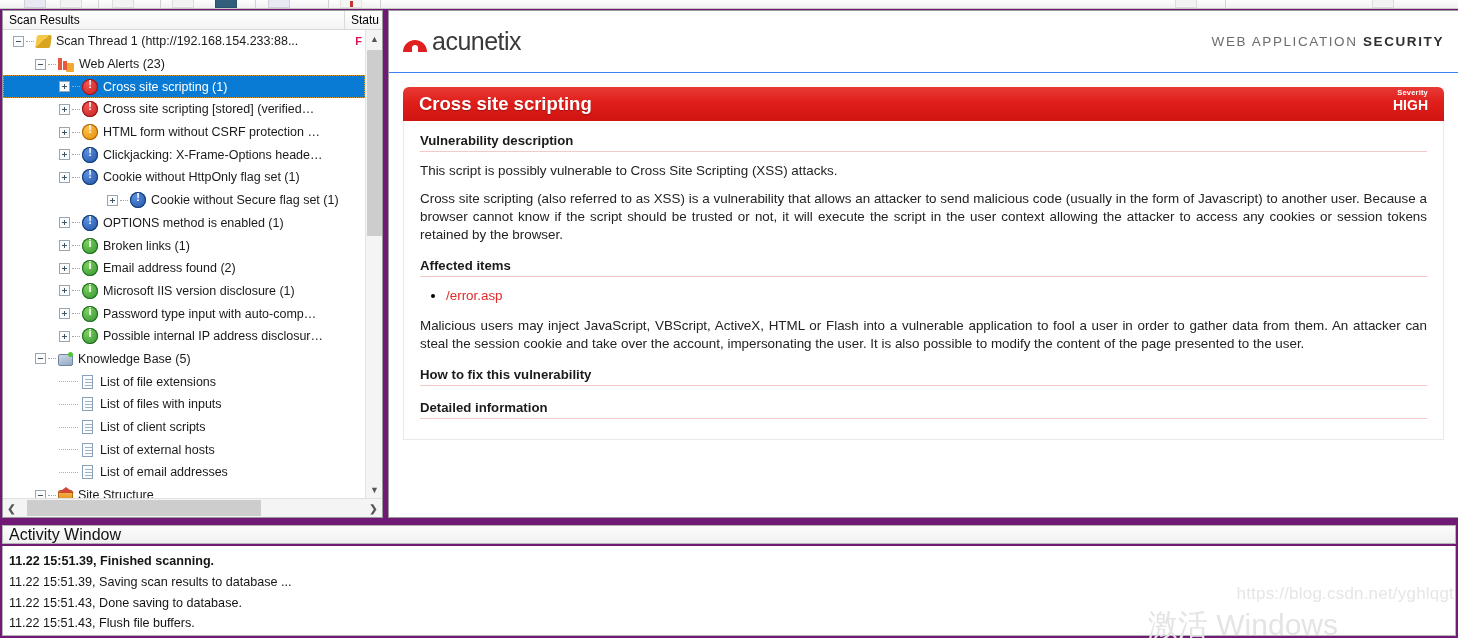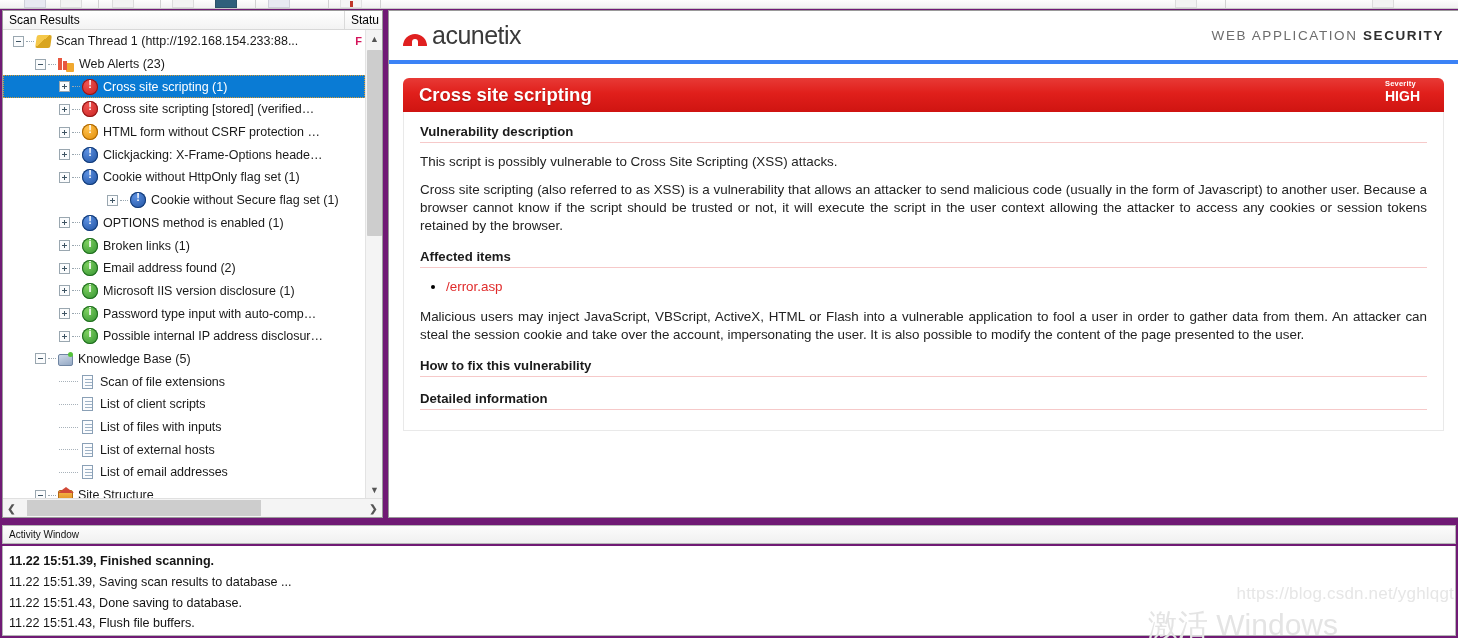--- a/index.html
+++ b/index.html
@@ -144,21 +144,21 @@
   .hscroll .arrow { width:17px; text-align:center; color:#555; font-size:10px; font-weight:bold;}
   .hscroll .htrack{ position:absolute; left:17px; right:17px; top:1px; bottom:1px;}
   .hscroll .hthumb{ position:absolute; left:7px; top:0; bottom:0; width:234px; background:#cdcdcd;}
 
   
   .report {
     position:absolute; left:388px; top:10px; right:0px; height:508px;
     background:#ffffff; border:1px solid #9a9a9a; border-right:none; overflow:hidden;
   }
   .rep-head {
-    height:53px; border-bottom:4px solid #3b82f6; display:flex; align-items:center;
+    height:62px; border-bottom:1px solid #3b82f6; display:flex; align-items:center;
     padding:0 14px; justify-content:space-between;
   }
   .logo { display:flex; align-items:center; gap:5px; }
   .logo-mark { width:24px; height:20px; position:relative; }
   .logo-mark::before{
     content:""; position:absolute; left:0; bottom:0; width:24px; height:12px;
     border-radius:12px 12px 0 0; background:#e02020;
   }
   .logo-mark::after{
     content:""; position:absolute; left:9px; bottom:0px; width:6px; height:7px;
@@ -172,21 +172,21 @@
     margin:14px 14px 0 14px; height:34px; position:relative;
     background:linear-gradient(#e83a36 0%, #e01f1b 45%, #cf1411 100%);
     border-radius:6px 6px 0 0;
     display:flex; align-items:center;
   }
   .vuln-banner .title {
     color:#ffffff; font-size:18.5px; font-weight:bold; padding-left:16px;
     text-shadow:0 1px 1px rgba(0,0,0,.25);
   }
   .sev-badge {
-    position:absolute; right:24px; top:2px; text-align:left; color:#fff; line-height:1;
+    position:absolute; right:16px; top:2px; text-align:right; color:#fff; line-height:1;
   }
   .sev-badge .sv-label { font-size:7.5px; font-weight:bold; letter-spacing:.2px; }
   .sev-badge .sv-value { font-size:14px; font-weight:bold; margin-top:1px;}
 
   .vuln-body {
     margin:0 14px; border:1px solid #e9e9e9; border-top:none;
     padding:12px 16px 10px 16px; background:#fff;
   }
   .sec-title {
     font-size:13.2px; font-weight:bold; color:#1b1b1b;
@@ -201,21 +201,21 @@
   ul.items li { font-size:13.4px; line-height:18px; }
   ul.items li a { color:#e02b2b; text-decoration:none; }
 
   
   .activity {
     position:absolute; left:2px; top:525px; right:2px; bottom:2px;
   }
   .act-header {
     height:19px; background:linear-gradient(#fcfcfc,#f0f0f0);
     border:1px solid #b5b5b5; display:flex; align-items:center; padding-left:6px;
-    font-size:10px; color:#111;
+    font-size:16px; color:#111;
   }
   .act-body {
     position:absolute; left:0; right:0; top:21px; bottom:0;
     background:#ffffff; border:1px solid #b5b5b5; border-top:none;
     padding:5px 0 0 6px; overflow:hidden;
   }
   .log-line { font-size:12.6px; color:#141414; line-height:20.8px; white-space:nowrap;}
   .log-line.bold { font-weight:bold; }
 
   
@@ -349,31 +349,31 @@
             <span class="expander"></span>
             <span class="dashes"></span>
             <span class="ico kb">
               <i class="pin"></i>
             </span>
             <span class="label">Knowledge Base (5)</span>
           </div>
           <div class="trow" style="padding-left: 56px;">
             <span class="leafline"></span>
             <span class="ico doc"></span>
-            <span class="label">Scan of file extensions</span>
+            <span class="label">List of file extensions</span>
+          </div>
+          <div class="trow" style="padding-left: 56px;">
+            <span class="leafline"></span>
+            <span class="ico doc"></span>
+            <span class="label">List of files with inputs</span>
           </div>
           <div class="trow" style="padding-left: 56px;">
             <span class="leafline"></span>
             <span class="ico doc"></span>
             <span class="label">List of client scripts</span>
-          </div>
-          <div class="trow" style="padding-left: 56px;">
-            <span class="leafline"></span>
-            <span class="ico doc"></span>
-            <span class="label">List of files with inputs</span>
           </div>
           <div class="trow" style="padding-left: 56px;">
             <span class="leafline"></span>
             <span class="ico doc"></span>
             <span class="label">List of external hosts</span>
           </div>
           <div class="trow" style="padding-left: 56px;">
             <span class="leafline"></span>
             <span class="ico doc"></span>
             <span class="label">List of email addresses</span>

